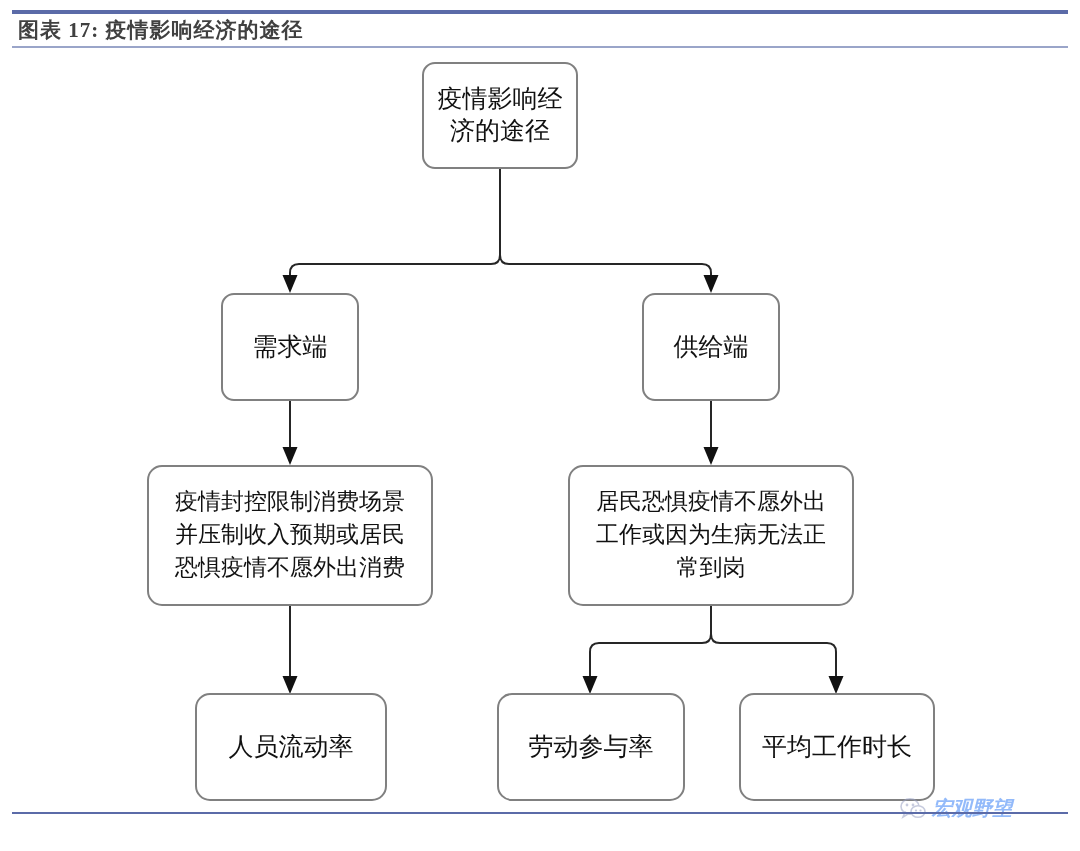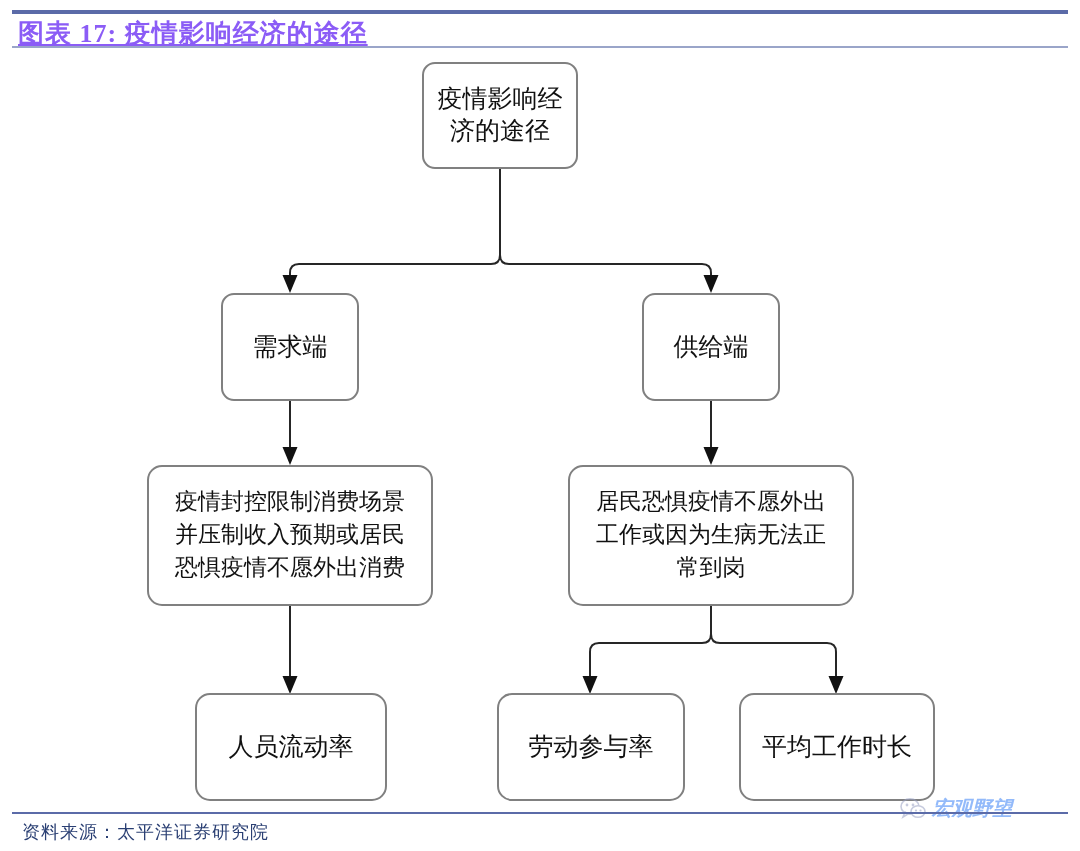--- a/index.html
+++ b/index.html
@@ -33,26 +33,25 @@
     top: 46px;
     width: 1056px;
     height: 2px;
     background: #9aa5c9;
   }
   .chart-title {
     position: absolute;
     left: 18px;
     top: 16px;
     font-family: "Liberation Serif", serif;
-    font-size: 26px;
+    font-size: 21px;
     font-weight: bold;
-    color: #8b5cf6;
+    color: #404040;
     letter-spacing: 1px;
     white-space: nowrap;
-    text-decoration: underline;
   }
 
   
   .rule-footer {
     position: absolute;
     left: 12px;
     top: 812px;
     width: 1056px;
     height: 2px;
     background: #5b6ba8;
@@ -219,15 +218,14 @@
       <circle cx="7" cy="8" r="1.4" fill="#9aa2c4"></circle>
       <circle cx="13" cy="8" r="1.4" fill="#9aa2c4"></circle>
       <ellipse cx="18" cy="14.5" rx="7" ry="5.8" fill="#ffffff" stroke="#9aa2c4" stroke-width="1.6"></ellipse>
       <circle cx="16" cy="13.5" r="1.1" fill="#9aa2c4"></circle>
       <circle cx="20.5" cy="13.5" r="1.1" fill="#9aa2c4"></circle>
     </svg>
     <span class="wm-text">宏观野望</span>
   </div>
 
   <div class="rule-footer"></div>
-  <div class="source-note">资料来源：太平洋证券研究院</div>
 
 </div>
 
 </body></html>

